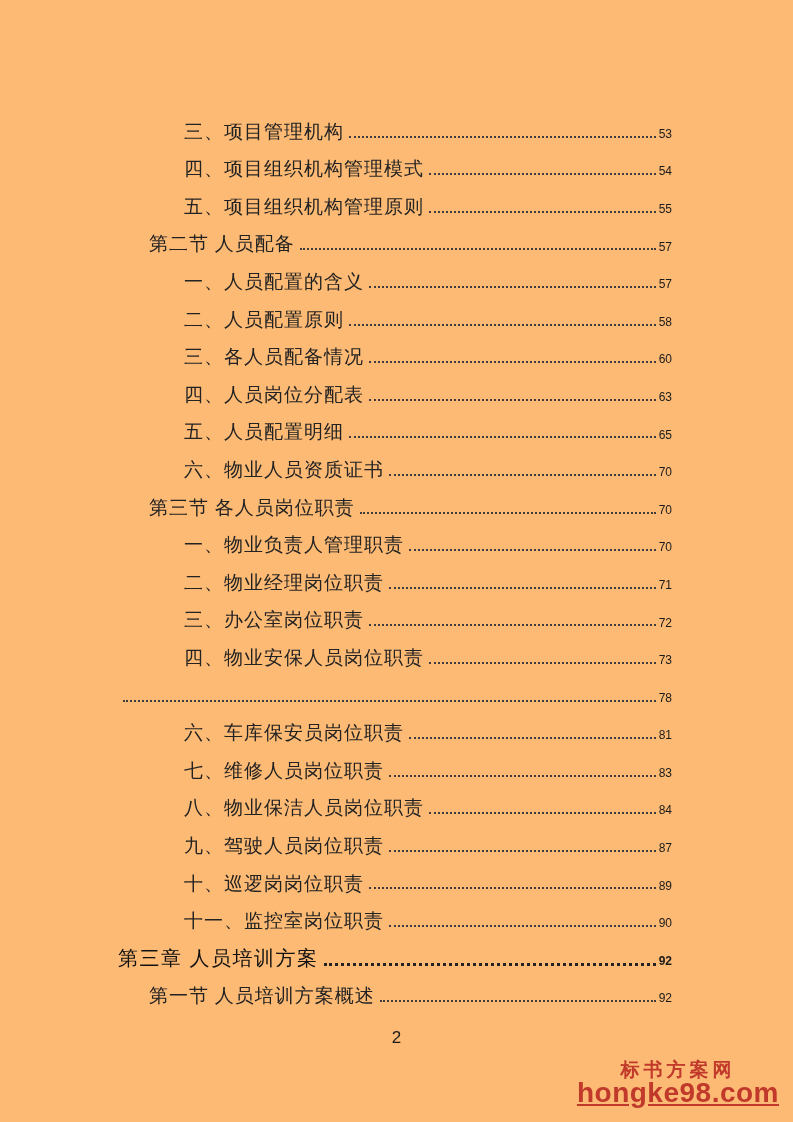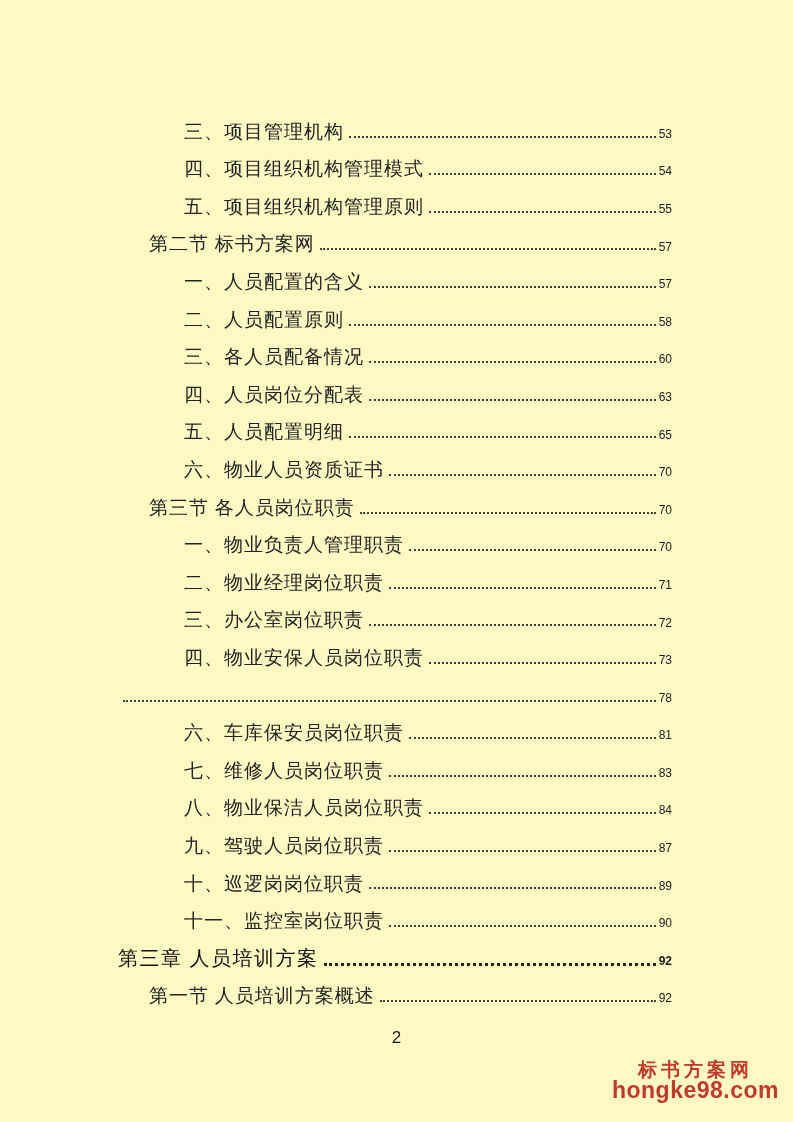--- a/index.html
+++ b/index.html
@@ -11,21 +11,21 @@
     width: 793px;
     height: 1122px;
     position: relative;
     overflow: hidden;
     font-family: "Liberation Serif", serif;
     color: #1f1f1f;
   }
   .doc-page {
     position: absolute;
     inset: 0;
-    background: #fef9c3;
+    background: #fdba74;
     padding-left: 36px;
   }
   .toc {
     position: absolute;
     left: 118px;
     top: 104px;
     width: 554px;
   }
   .toc-row {
     display: flex;
@@ -85,22 +85,23 @@
     font-family: "Liberation Sans", sans-serif;
     font-weight: bold;
     line-height: 1.0;
   }
   .wm-name {
     font-size: 19px;
     letter-spacing: 4px;
     margin-bottom: 0;
   }
   .wm-url {
-    font-size: 23px;
+    font-size: 28px;
     letter-spacing: 0.5px;
+    text-decoration: underline;
   }
 </style>
 </head>
 <body>
 
 <div class="doc-page">
 
   <div class="toc" id="toc">
       <div class="toc-row lvl2">
       <span class="toc-label">三、项目管理机构</span>
@@ -111,21 +112,21 @@
       <span class="toc-label">四、项目组织机构管理模式</span>
       <span class="toc-leader"></span>
       <span class="toc-page">54</span>
     </div>
       <div class="toc-row lvl2">
       <span class="toc-label">五、项目组织机构管理原则</span>
       <span class="toc-leader"></span>
       <span class="toc-page">55</span>
     </div>
       <div class="toc-row lvl1">
-      <span class="toc-label">第二节 标书方案网</span>
+      <span class="toc-label">第二节 人员配备</span>
       <span class="toc-leader"></span>
       <span class="toc-page">57</span>
     </div>
       <div class="toc-row lvl2">
       <span class="toc-label">一、人员配置的含义</span>
       <span class="toc-leader"></span>
       <span class="toc-page">57</span>
     </div>
       <div class="toc-row lvl2">
       <span class="toc-label">二、人员配置原则</span>

